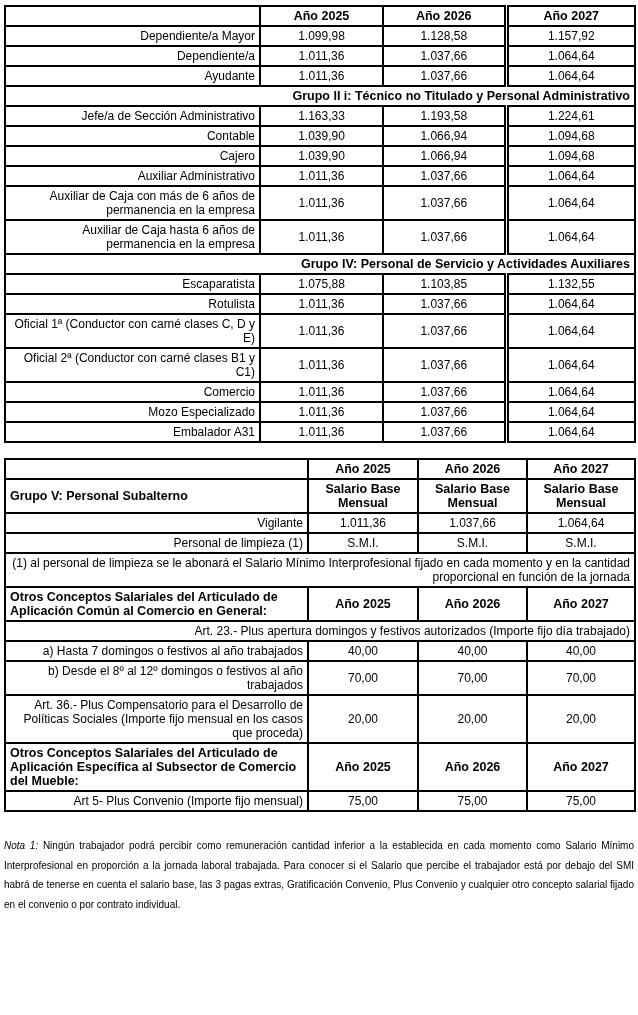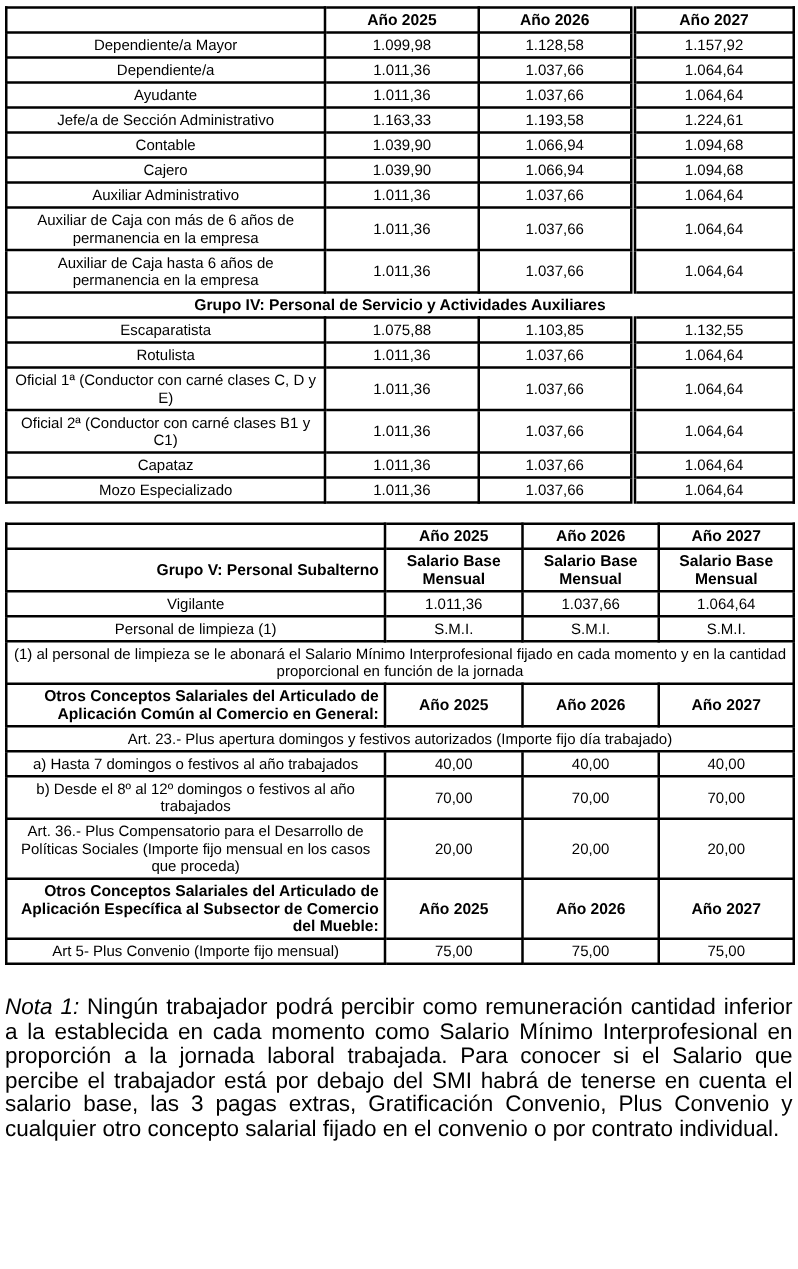--- a/index.html
+++ b/index.html
@@ -20,47 +20,47 @@
     border-radius: 14px;
   }
   td {
     border: 2px solid #000;
     padding: 2px 4px;
     font-size: 12px;
     line-height: 14px;
     vertical-align: middle;
     word-wrap: break-word;
   }
-  .label-cell { text-align: center; font-weight: normal; }
+  .label-cell { text-align: right; font-weight: normal; }
   .value-cell { text-align: center; font-weight: normal; }
 
   
   tr.row-years .value-cell,
   tr.row-header td,
   tr.row-section .label-cell,
   tr.row-section .value-cell,
   tr.row-group .label-cell {
     font-weight: bold;
     font-size: 12.5px;
   }
   tr.row-years .value-cell,
   tr.row-header td,
   tr.row-section .value-cell { text-align: center; }
-  tr.row-header .label-cell { text-align: right; }
-  tr.row-section .label-cell { text-align: right; }
+  tr.row-header .label-cell { text-align: left; }
+  tr.row-section .label-cell { text-align: left; }
 
   
   #table1 td:nth-child(4) { border-left: 5px double #000; }
 
   #table1 { margin-bottom: 15px; }
 
   .note {
     width: 630px;
     margin: 24px 0 0 0;
-    font-size: 18px;
+    font-size: 10px;
     line-height: 19.5px;
     text-align: justify;
   }
   .note .note-prefix { font-style: italic; }
 </style>
 </head>
 <body>
 
 <div>
 
@@ -89,20 +89,23 @@
           <td class="value-cell">1.011,36</td>
           <td class="value-cell">1.037,66</td>
           <td class="value-cell">1.064,64</td>
         </tr>
         <tr class="row-data">
           <td class="label-cell">Ayudante</td>
           <td class="value-cell">1.011,36</td>
           <td class="value-cell">1.037,66</td>
           <td class="value-cell">1.064,64</td>
         </tr>
+        <tr class="row-group">
+          <td colspan="4" class="label-cell">Grupo II i: Técnico no Titulado y Personal Administrativo</td>
+        </tr>
         <tr class="row-data">
           <td class="label-cell">Jefe/a de Sección Administrativo</td>
           <td class="value-cell">1.163,33</td>
           <td class="value-cell">1.193,58</td>
           <td class="value-cell">1.224,61</td>
         </tr>
         <tr class="row-data">
           <td class="label-cell">Contable</td>
           <td class="value-cell">1.039,90</td>
           <td class="value-cell">1.066,94</td>
@@ -153,27 +156,33 @@
           <td class="value-cell">1.037,66</td>
           <td class="value-cell">1.064,64</td>
         </tr>
         <tr class="row-data">
           <td class="label-cell">Oficial 2ª (Conductor con carné clases B1 y C1)</td>
           <td class="value-cell">1.011,36</td>
           <td class="value-cell">1.037,66</td>
           <td class="value-cell">1.064,64</td>
         </tr>
         <tr class="row-data">
-          <td class="label-cell">Capataz</td>
+          <td class="label-cell">Comercio</td>
           <td class="value-cell">1.011,36</td>
           <td class="value-cell">1.037,66</td>
           <td class="value-cell">1.064,64</td>
         </tr>
         <tr class="row-data">
           <td class="label-cell">Mozo Especializado</td>
+          <td class="value-cell">1.011,36</td>
+          <td class="value-cell">1.037,66</td>
+          <td class="value-cell">1.064,64</td>
+        </tr>
+        <tr class="row-data">
+          <td class="label-cell">Embalador A31</td>
           <td class="value-cell">1.011,36</td>
           <td class="value-cell">1.037,66</td>
           <td class="value-cell">1.064,64</td>
         </tr>
       </tbody>
   </table>
 
   <table id="table2">
     <colgroup>
       <col style="width:303px">

